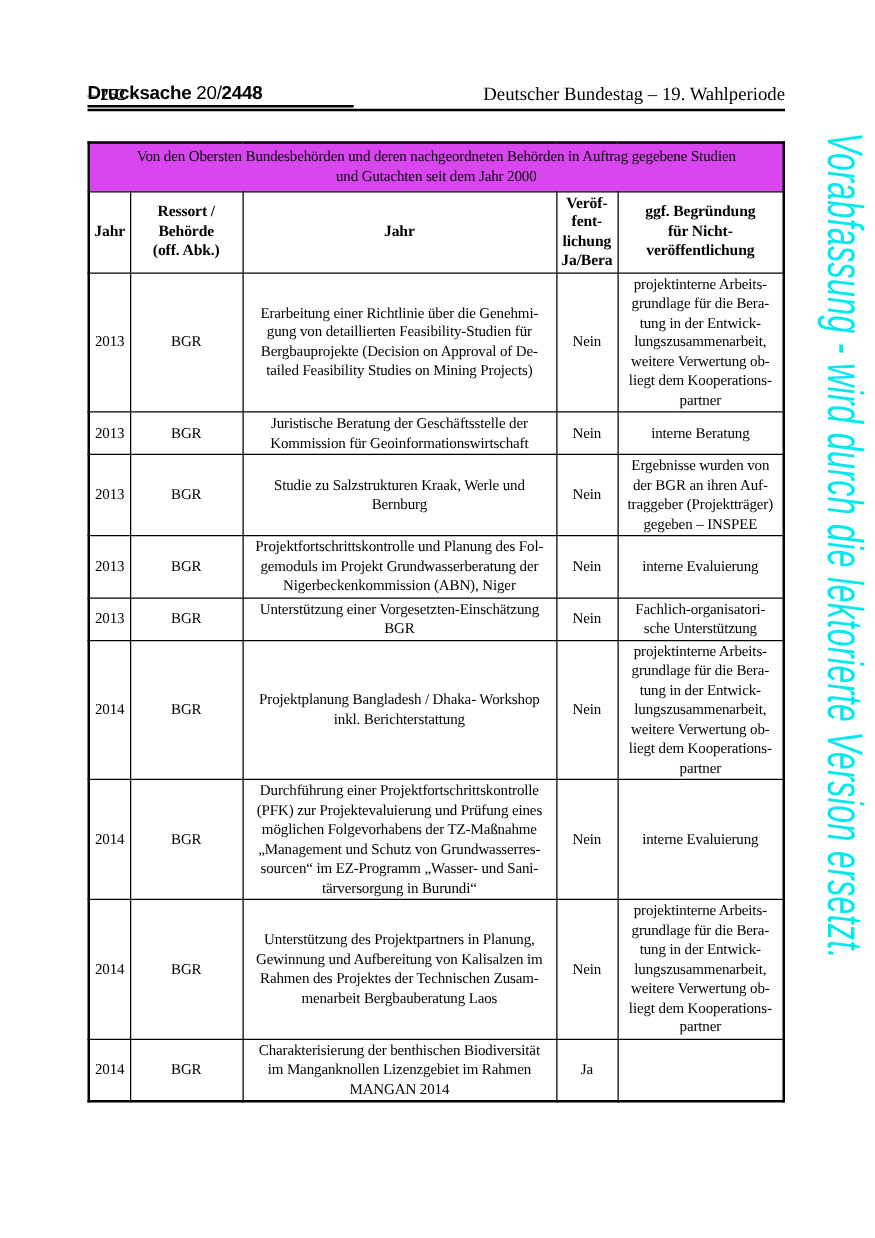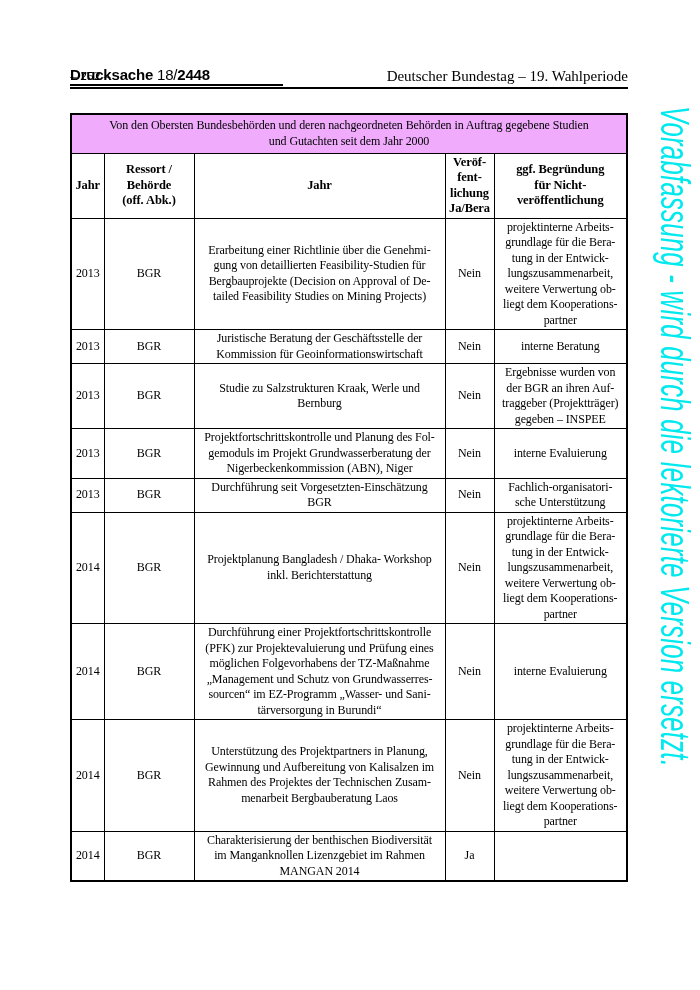--- a/index.html
+++ b/index.html
@@ -60,40 +60,40 @@
     font-family:"Liberation Sans",sans-serif;
     font-style:italic;
     font-size:40px;letter-spacing:0.5px;
     white-space:nowrap;
   }
 </style>
 </head>
 <body>
 
 <div class="pagehead">
-  <div class="hd-left"><span>Drucksache</span>&nbsp;<span class="light">18/</span><span>2448</span></div>
+  <div class="hd-left"><span>Drucksache</span>&nbsp;<span class="light">20/</span><span>2448</span></div>
   <div class="hd-center">– 252 –</div>
   <div class="hd-right">Deutscher Bundestag – 19. Wahlperiode</div>
 </div>
 <div class="underline-left"></div>
 <div class="rule-full"></div>
 
 <div class="watermark" style="color: rgb(0, 233, 238);">Vorabfassung - wird durch die lektorierte Version ersetzt.</div>
 
 <table class="doc">
   <colgroup>
     <col style="width:33px">
       <col style="width:90px">
       <col style="width:251px">
       <col style="width:49px">
       <col style="width:133px">
   </colgroup>
   <tbody>
     <tr class="rt">
-      <td class="title-cell" colspan="5" style="background: #f0abfc;">Von den Obersten Bundesbehörden und deren nachgeordneten Behörden in Auftrag gegebene Studien
+      <td class="title-cell" colspan="5" style="background: #d946ef;">Von den Obersten Bundesbehörden und deren nachgeordneten Behörden in Auftrag gegebene Studien
 und Gutachten seit dem Jahr 2000</td>
     </tr>
     <tr class="rh">
       <th>Jahr</th>
       <th>Ressort /
 Behörde
 (off. Abk.)</th>
       <th>Jahr</th>
       <th>Veröf-
 fent-
@@ -144,21 +144,21 @@
       <td>BGR</td>
       <td>Projektfortschrittskontrolle und Planung des Fol-
 gemoduls im Projekt Grundwasserberatung der
 Nigerbeckenkommission (ABN), Niger</td>
       <td>Nein</td>
       <td>interne Evaluierung</td>
     </tr>
     <tr class="r4">
       <td>2013</td>
       <td>BGR</td>
-      <td>Durchführung seit Vorgesetzten-Einschätzung
+      <td>Unterstützung einer Vorgesetzten-Einschätzung
 BGR</td>
       <td>Nein</td>
       <td>Fachlich-organisatori-
 sche Unterstützung</td>
     </tr>
     <tr class="r5">
       <td>2014</td>
       <td>BGR</td>
       <td>Projektplanung Bangladesh / Dhaka- Workshop
 inkl. Berichterstattung</td>

